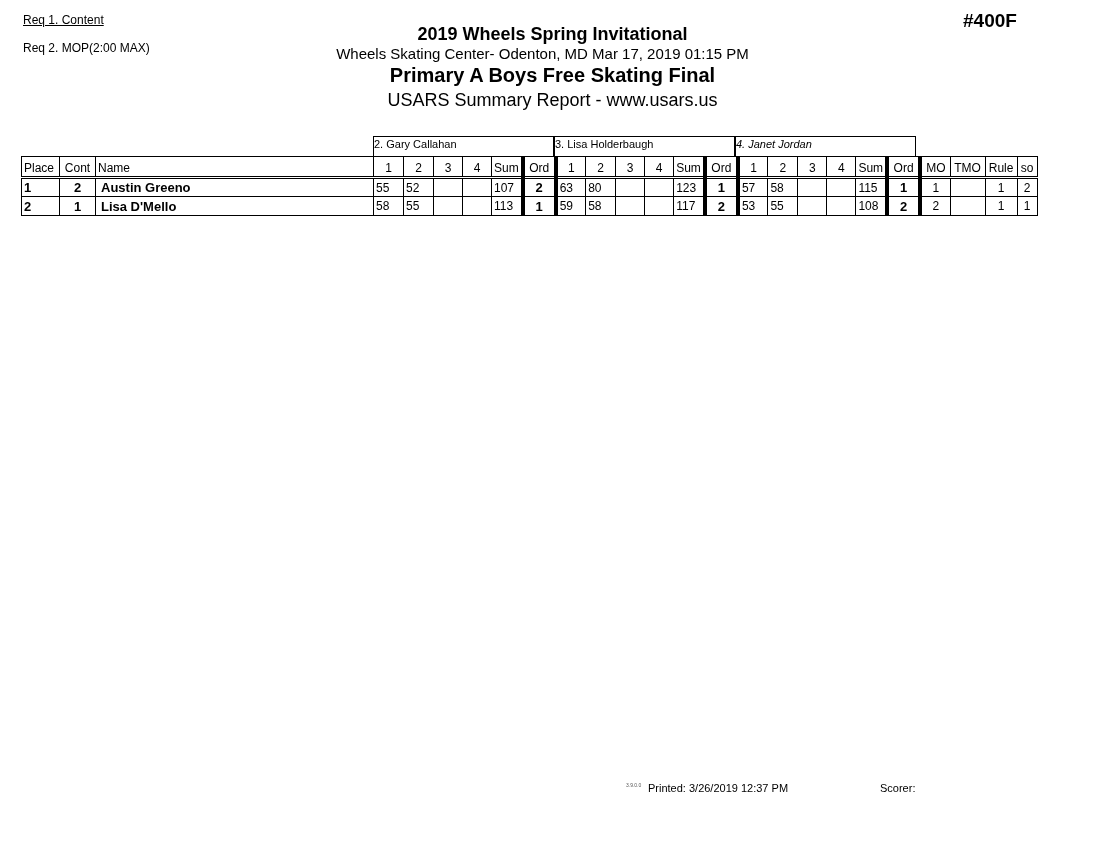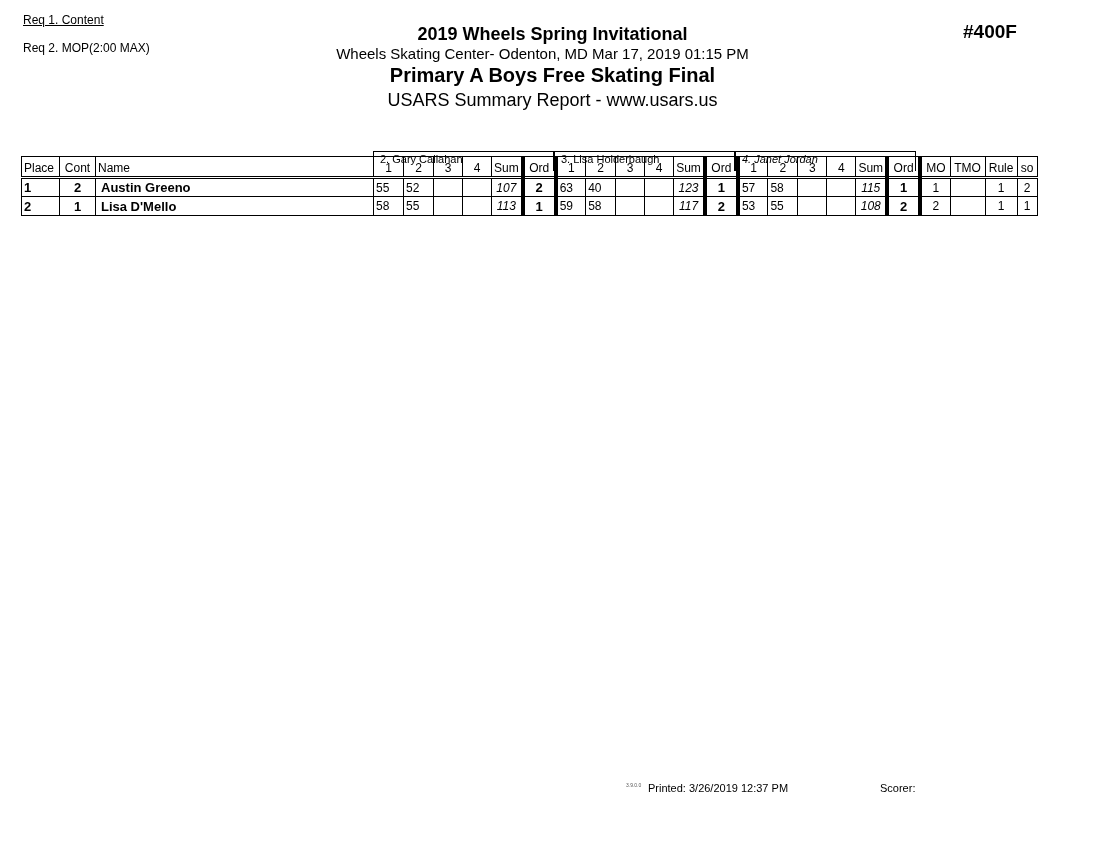--- a/index.html
+++ b/index.html
@@ -5,32 +5,32 @@
     html, body { margin:0; padding:0; background:#ffffff; }
     body { width:1100px; height:850px; position:relative; overflow:hidden;
       font-family:"Liberation Sans", sans-serif; color:#000; }
     .abs { position:absolute; white-space:nowrap; }
     .req { left:23px; font-size:12px; }
     .title { left:0; width:1105px; text-align:center; }
     .t1 { top:24px; font-size:18px; font-weight:bold; }
     .t2 { top:45px; font-size:15px; left:-10px; }
     .t3 { top:64px; font-size:20px; font-weight:bold; }
     .t4 { top:90px; font-size:18px; }
-    .code { top:21px; left:963px; font-size:19px; font-weight:bold; }
+    .code { top:10px; left:963px; font-size:19px; font-weight:bold; }
 
     
     .judge-box { position:absolute; top:136px; height:20px; border:1px solid #000; border-bottom:none;
-      font-size:11px; padding-left:6px; box-sizing:border-box; line-height:14px;margin-top:15px; }
+      font-size:11px; box-sizing:border-box; line-height:14px; }
     .grid { position:absolute; left:21px; top:156px; border-collapse:collapse; }
     .grid td { border:1px solid #000; height:19px; padding:0 2px; font-size:12px; box-sizing:border-box; }
     .grid tr.head td { height:21px; vertical-align:bottom; line-height:15px; }
     .grid tr.head td { border-bottom:3px double #000; }
     .bold { font-weight:bold; font-size:13px !important; }
     .c { text-align:center; }
-    .r { text-align:center;font-style:italic; }
+    .r { text-align:left; }
     .thickL { border-left:4px solid #000 !important; }
     .footer { top:782px; font-size:11px; }
     .ver { top:782px; left:626px; font-size:5px; color:#555; }
   </style>
 </head>
 <body>
 
 <div class="abs req" style="top:13px;text-decoration:underline;">Req 1.  Content</div>
 <div class="abs req" style="top:41px;">Req 2.  MOP(2:00 MAX)</div>
 
@@ -104,21 +104,21 @@
     <td class="bold">1</td>
     <td class="bold c">2</td>
     <td class="bold" style="padding-left:5px">Austin Greeno</td>
     <td>55</td>
     <td>52</td>
     <td></td>
     <td></td>
     <td class="r">107</td>
     <td class="bold c thickL">2</td>
     <td class="thickL">63</td>
-    <td>40</td>
+    <td>80</td>
     <td></td>
     <td></td>
     <td class="r">123</td>
     <td class="bold c thickL">1</td>
     <td class="thickL">57</td>
     <td>58</td>
     <td></td>
     <td></td>
     <td class="r">115</td>
     <td class="bold c thickL">1</td>

